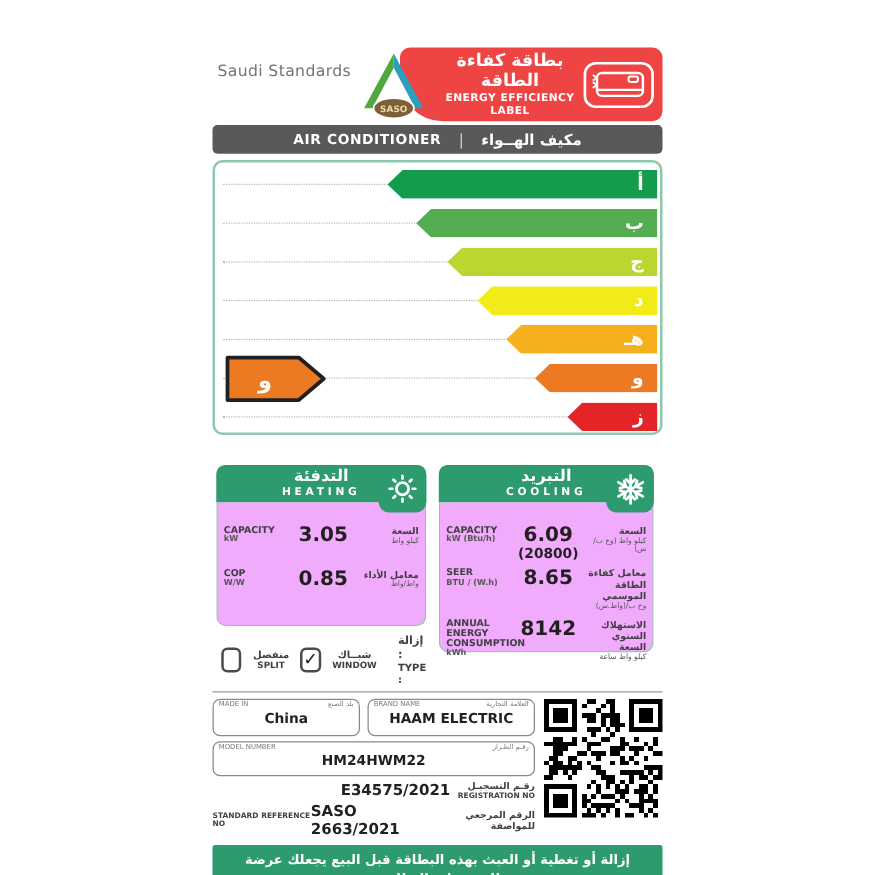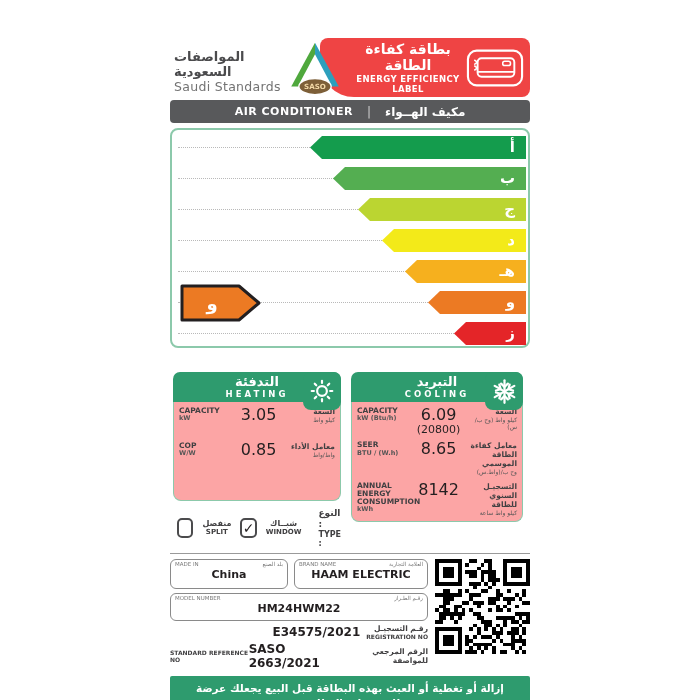--- a/index.html
+++ b/index.html
@@ -38,28 +38,28 @@
   
   .panels{margin-top:8px;display:flex;padding:0 3px;gap:10px;}
   .pcol-left{width:168px;}
   .pcol-right{width:172px;}
   .panel{position:relative;}
   .icon-tab{position:absolute;top:0;right:0;width:38px;height:38px;background:#2E9B6E;border-radius:8px;z-index:2;
     display:flex;align-items:center;justify-content:center;}
   .phead{margin-top:16px;height:30px;background:#2E9B6E;border-radius:7px 7px 0 0;text-align:center;line-height:1.15;padding-top:3px;box-sizing:border-box;}
   .phead .ar{font-size:13px;font-weight:bold;color:#fff;}
   .phead .en{font-size:8.5px;font-weight:bold;color:#fff;letter-spacing:3px;}
-  .pbody{background:#fca5a5;border:1.5px solid #8CC9AB;border-top:none;border-radius:0 0 8px 8px;padding:5px 5px 4px;box-sizing:border-box;}
+  .pbody{background:#f0abfc;border:1.5px solid #8CC9AB;border-top:none;border-radius:0 0 8px 8px;padding:18px 5px 4px;box-sizing:border-box;}
   .pbody.heat{height:99px;}
   .pbody.cool{height:120px;}
   .prow{display:flex;align-items:flex-start;margin-bottom:6px;}
   .p-en{width:34%;line-height:1.1;text-align:left;}
   .p-en .l{font-size:7.5px;font-weight:bold;display:block;}
   .p-en .u{font-size:6.5px;font-weight:bold;display:block;color:#555;}
-  .p-val{flex:1;text-align:center;font-size:16px;font-weight:normal;line-height:1.05;color:#231f20;}
+  .p-val{flex:1;text-align:center;font-size:16px;font-weight:bold;line-height:1.05;color:#231f20;}
   .p-val .v2{display:block;font-size:11px;}
   .p-ar{width:32%;line-height:1.2;text-align:right;}
   .p-ar .l{font-size:7.5px;font-weight:bold;display:block;}
   .p-ar .u{font-size:6px;display:block;color:#555;}
   .heat .prow.gap{margin-top:18px;}
 
   
   .type-row{margin-top:7px;display:flex;align-items:center;gap:9px;padding-left:4px;}
   .chk{width:20px;height:20px;border:2px solid #4b4b4d;border-radius:5px;background:#fff;display:flex;align-items:center;justify-content:center;
     font-size:14px;font-weight:bold;color:#231f20;box-sizing:border-box;}
@@ -96,21 +96,20 @@
   .footer{margin-top:6px;background:#2E9B6E;border-radius:2px;text-align:center;padding:5px 4px 6px;}
   .footer .ar{color:#fff;font-size:10.5px;font-weight:bold;line-height:1.4;}
 </style>
 </head>
 <body>
 
 <div class="label">
 
   <div class="hdr">
     <div class="hdr-left">
-      <div class="ar">المواصفات السعودية</div>
       <div class="en">Saudi Standards</div>
     </div>
     <svg class="saso-logo" viewBox="0 0 60 60">
       <path d="M30 3 L5 49 L30 49 Z" fill="#4FA83D"></path>
       <path d="M30 3 L55 49 L30 49 Z" fill="#2D9FBC"></path>
       <path d="M30 15 L14 45 L46 45 Z" fill="#ffffff"></path>
       <ellipse cx="30" cy="49" rx="17" ry="8.5" fill="#7d5f38" stroke="#fff" stroke-width="1.5"></ellipse>
       <text x="30" y="52" text-anchor="middle" font-size="7.5" font-weight="bold" fill="#f3d9a7" font-family="DejaVu Sans, sans-serif">SASO</text>
     </svg>
     <div class="hdr-green">
@@ -234,21 +233,21 @@
         <div class="opt-lbl">
           <span class="ar">منفصل</span>
           <span class="en">SPLIT</span>
         </div>
         <div class="chk">✓</div>
         <div class="opt-lbl">
           <span class="ar">شبــاك</span>
           <span class="en">WINDOW</span>
         </div>
         <div class="type-lbl">
-          <span class="ar">النوع :</span>
+          <span class="ar">إزالة :</span>
           <span class="en">TYPE :</span>
         </div>
       </div>
     </div>
 
     <div class="pcol-right">
       <div class="panel">
         <div class="icon-tab">
           <svg viewBox="0 0 24 24" width="27" height="27" fill="none" stroke="#fff" stroke-width="2" stroke-linecap="round">
             <g>
@@ -292,21 +291,21 @@
                 <span class="u">وح ب/(واط.س)</span>
               </div>
           </div>
           <div class="prow">
             <div class="p-en">
                 <span class="l">ANNUAL ENERGY CONSUMPTION</span>
                 <span class="u">kWh</span>
               </div>
             <div class="p-val">8142</div>
             <div class="p-ar">
-                <span class="l">التسجيـل السنوي للطاقة</span>
+                <span class="l">الاستهلاك السنوي السعة</span>
                 <span class="u">كيلو واط ساعة</span>
               </div>
           </div>
         </div>
       </div>
     </div>
   </div>
 
   <div class="divider"></div>
 

